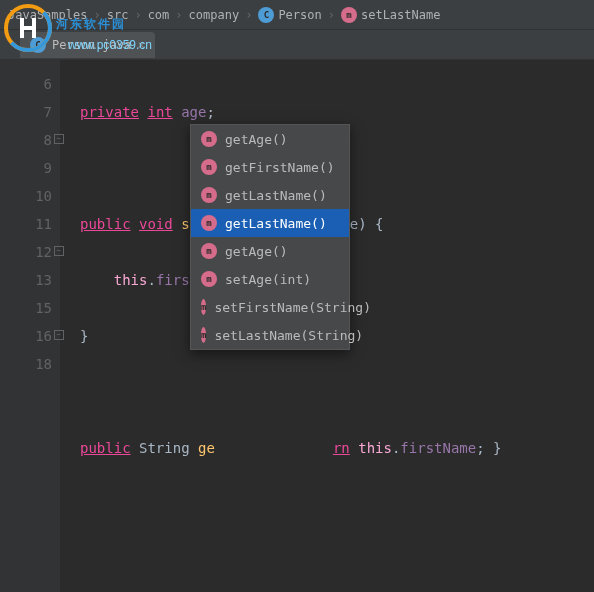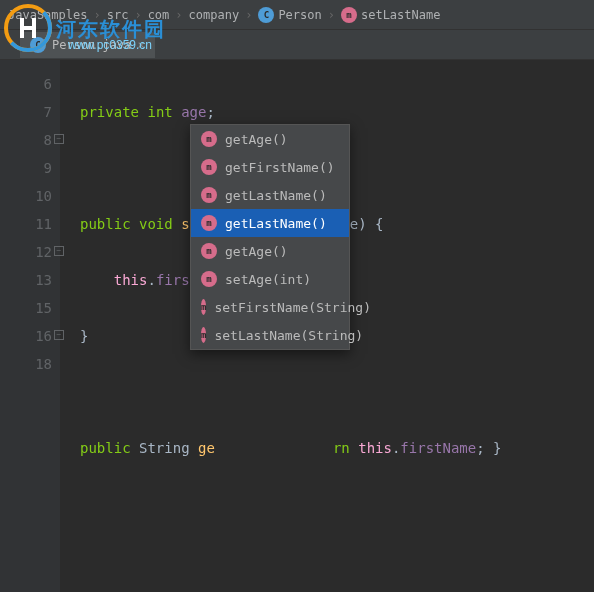--- a/index.html
+++ b/index.html
@@ -48,21 +48,21 @@
   left: 4px;
   width: 48px;
   height: 48px;
   z-index: 100;
 }
 .watermark-text1 {
   position: absolute;
   top: 16px;
   left: 56px;
   color: #2a8fd6;
-  font-size: 20px;
+  font-size: 12px;
   font-weight: bold;
   font-family: "SimHei", sans-serif;
   z-index: 100;
   letter-spacing: 2px;
 }
 .watermark-text2 {
   position: absolute;
   top: 38px;
   left: 68px;
   color: #7dd3fc;
@@ -132,21 +132,21 @@
   color: #606366;
 }
 .code {
   flex: 1;
   padding: 10px 0 0 20px;
   color: #a9b7c6;
   line-height: 28px;
   white-space: pre;
   position: relative;
 }
-.kw { color: #84cc16; }
+.kw { color: #ec4899; text-decoration: underline; }
 .ident { color: #ffc66d; }
 .field { color: #9876aa; }
 .this { color: #f9a8d4; }
 .autocomplete {
   position: absolute;
   left: 190px;
   top: 64px;
   width: 160px;
   background: #46484a;
   border: 1px solid #555;

